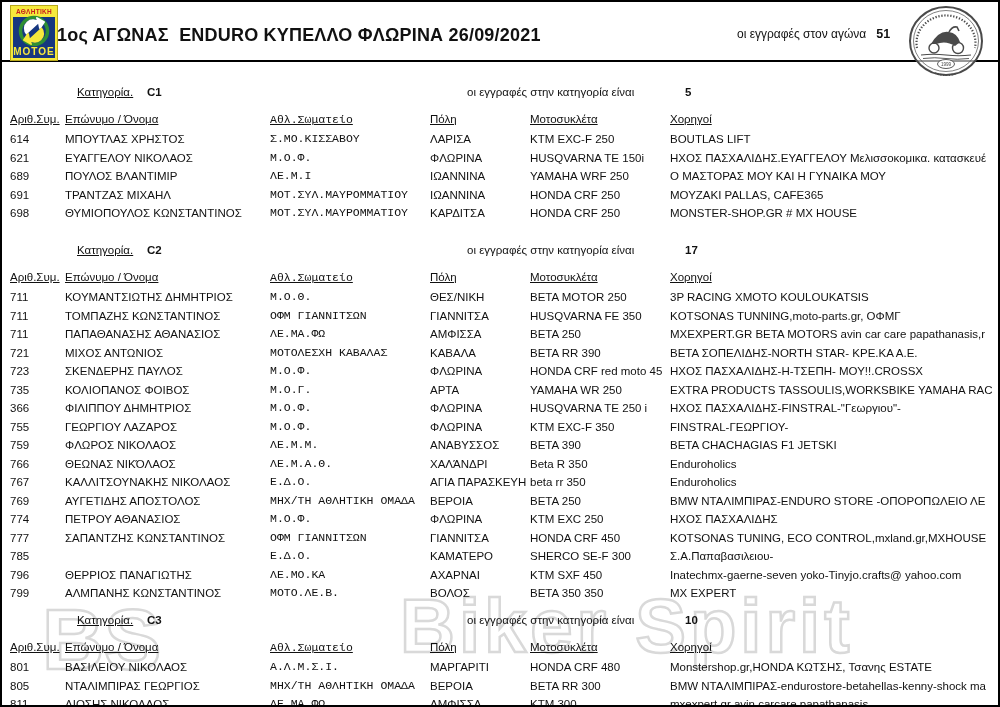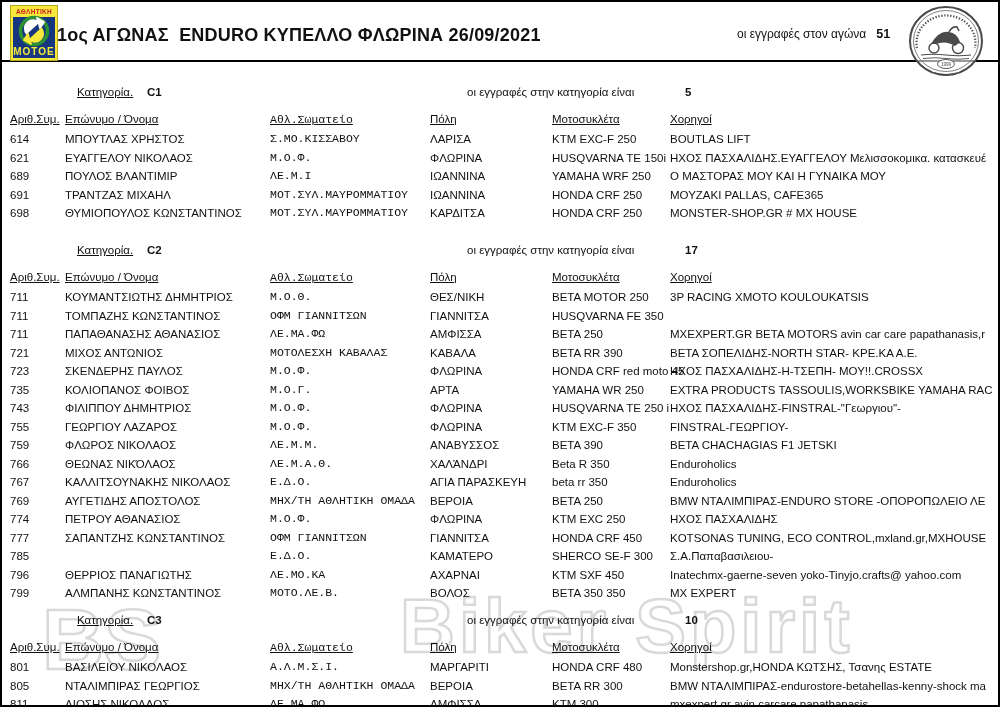--- a/index.html
+++ b/index.html
@@ -35,21 +35,21 @@
   .sec0 { top: 84px; } .sec1 { top: 242px; } .sec2 { top: 612px; }
   .catline { position: relative; height: 23px; font-size: 11.5px; }
   .cl-label      { position: absolute; left: 75px;  text-decoration: underline; }
   .cl-code       { position: absolute; left: 145px; font-weight: bold; }
   .cl-countlabel { position: absolute; left: 465px; }
   .cl-count      { position: absolute; left: 683px; font-weight: bold; }
   .row { position: relative; height: 18.5px; line-height: 18.5px; font-size: 11.5px; white-space: nowrap; }
   .headrow { height: 21px; line-height: 21px; }
   .col { position: absolute; top: 0; white-space: nowrap; }
   .col0 { left: 8px; } .col1 { left: 63px; } .col2 { left: 268px; font-family: Liberation Mono, monospace; }
-  .col3 { left: 428px; } .col4 { left: 528px; margin-left: 22px; } .col5 { left: 668px; }
+  .col3 { left: 428px; } .col4 { left: 528px; } .col5 { left: 668px; }
   .colhead { text-decoration: underline; }
 </style>
 </head>
 <body>
 
 <div class="page">
 
   <div class="watermark wm-left">BS</div>
   <div class="watermark wm-center">Biker Spirit</div>
 
@@ -174,20 +174,21 @@
           <span class="col col3">ΘΕΣ/ΝΙΚΗ</span>
           <span class="col col4">BETA MOTOR 250</span>
           <span class="col col5">3P RACING XMOTO KOULOUKATSIS</span>
         </div>
         <div class="row">
           <span class="col col0">711</span>
           <span class="col col1">ΤΟΜΠΑΖΗΣ ΚΩΝΣΤΑΝΤΙΝΟΣ</span>
           <span class="col col2">ΟΦΜ ΓΙΑΝΝΙΤΣΩΝ</span>
           <span class="col col3">ΓΙΑΝΝΙΤΣΑ</span>
           <span class="col col4">HUSQVARNA FE 350</span>
+          <span class="col col5">KOTSONAS TUNNING,moto-parts.gr, ΟΦΜΓ</span>
         </div>
         <div class="row">
           <span class="col col0">711</span>
           <span class="col col1">ΠΑΠΑΘΑΝΑΣΗΣ ΑΘΑΝΑΣΙΟΣ</span>
           <span class="col col2">ΛΕ.ΜΑ.ΦΩ</span>
           <span class="col col3">ΑΜΦΙΣΣΑ</span>
           <span class="col col4">BETA 250</span>
           <span class="col col5">MXEXPERT.GR BETA MOTORS avin car care papathanasis,r</span>
         </div>
         <div class="row">
@@ -208,21 +209,21 @@
         </div>
         <div class="row">
           <span class="col col0">735</span>
           <span class="col col1">ΚΟΛΙΟΠΑΝΟΣ ΦΟΙΒΟΣ</span>
           <span class="col col2">Μ.Ο.Γ.</span>
           <span class="col col3">ΑΡΤΑ</span>
           <span class="col col4">YAMAHA WR 250</span>
           <span class="col col5">EXTRA PRODUCTS TASSOULIS,WORKSBIKE YAMAHA RAC</span>
         </div>
         <div class="row">
-          <span class="col col0">743</span>
+          <span class="col col0">366</span>
           <span class="col col1">ΦΙΛΙΠΠΟΥ ΔΗΜΗΤΡΙΟΣ</span>
           <span class="col col2">Μ.Ο.Φ.</span>
           <span class="col col3">ΦΛΩΡΙΝΑ</span>
           <span class="col col4">HUSQVARNA TE 250 i</span>
           <span class="col col5">ΗΧΟΣ ΠΑΣΧΑΛΙΔΗΣ-FINSTRAL-"Γεωργιου"-</span>
         </div>
         <div class="row">
           <span class="col col0">755</span>
           <span class="col col1">ΓΕΩΡΓΙΟΥ ΛΑΖΑΡΟΣ</span>
           <span class="col col2">Μ.Ο.Φ.</span>

